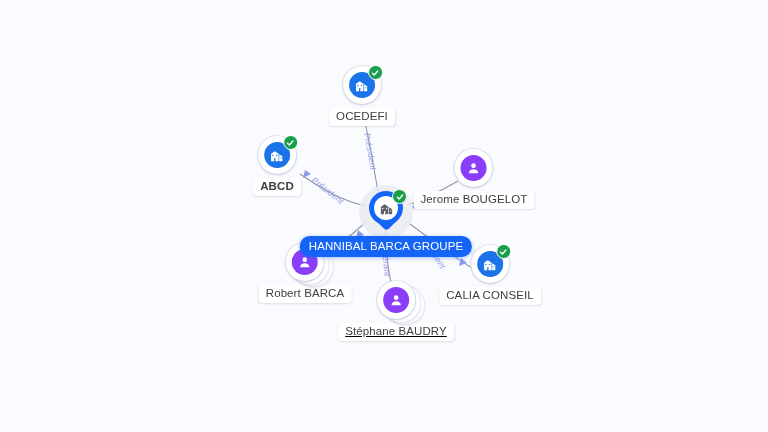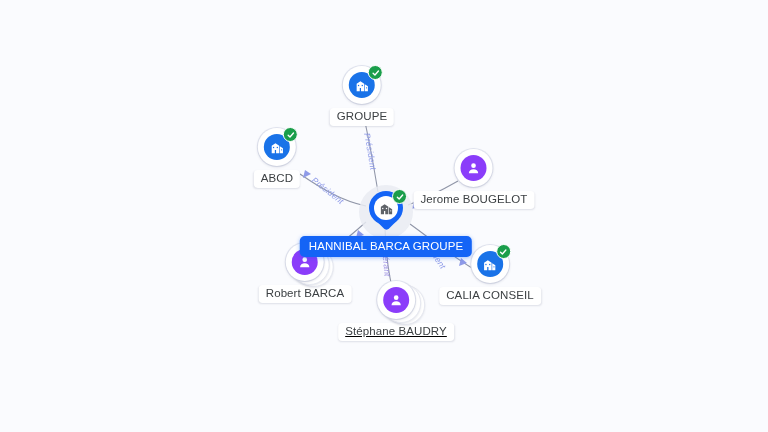--- a/index.html
+++ b/index.html
@@ -162,21 +162,21 @@
     font-size: 11.5px;
     line-height: 13px;
     white-space: nowrap;
     box-shadow: 0 1px 2px rgba(30,40,80,.13);
     letter-spacing: .1px;
   }
   .center-label {
     position: absolute;
     transform: translate(-50%, 0);
     padding: 3px 9px 4px 9px;
-    border-radius: 5px;
+    border-radius: 10px;
     background: #1464f6;
     color: #ffffff;
     font-size: 11.5px;
     line-height: 14px;
     white-space: nowrap;
     box-shadow: 0 1px 4px rgba(20,100,246,.4);
     letter-spacing: .1px;
     z-index: 6;
   }
 
@@ -274,24 +274,24 @@
             <rect x="18" y="15" width="1.6" height="1.6" fill="#1a73e8"></rect>
           </svg>
         </div>
       </div>
       <div class="badge">
         <svg width="8" height="8" viewBox="0 0 24 24" fill="none" stroke="#ffffff" stroke-width="4" stroke-linecap="round" stroke-linejoin="round">
             <path d="M4 12.5 L9.5 18 L20 6"></path>
           </svg>
       </div>
     </div>
-    <div class="label">GROUPE</div>
-  </div>
-
-  <div class="node" style="left:277px; top:158px;">
+    <div class="label">OCEDEFI</div>
+  </div>
+
+  <div class="node" style="left:277px; top:166px;font-weight:bold;">
     <div class="stack">
       <div class="disc">
         <div class="inner company">
           <svg width="15" height="15" viewBox="0 0 24 24" fill="#ffffff">
             <path d="M3 21V9l6-4 6 4v12h-5v-5H8v5H3zm13 0V10l5 3v8h-5z"></path>
             <rect x="5" y="11" width="2" height="2" fill="#1a73e8"></rect>
             <rect x="11" y="11" width="2" height="2" fill="#1a73e8"></rect>
             <rect x="18" y="15" width="1.6" height="1.6" fill="#1a73e8"></rect>
           </svg>
         </div>

